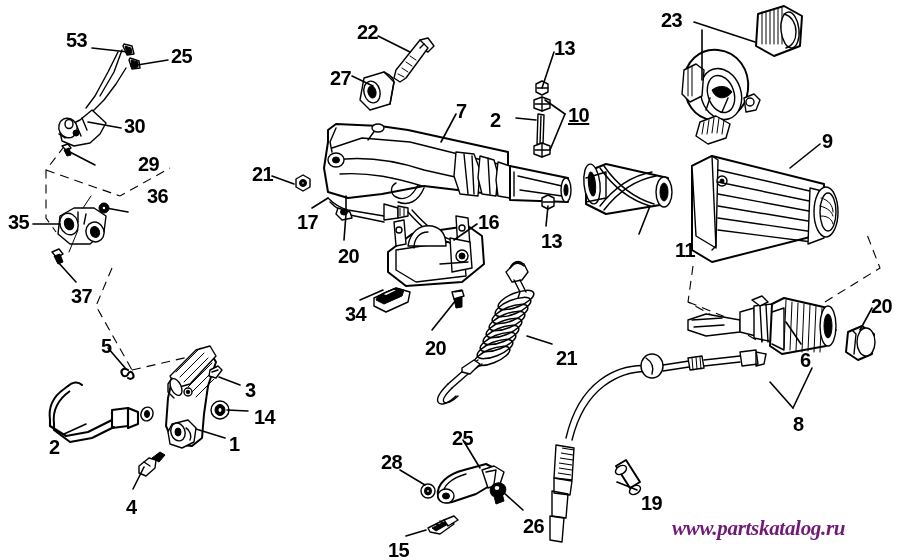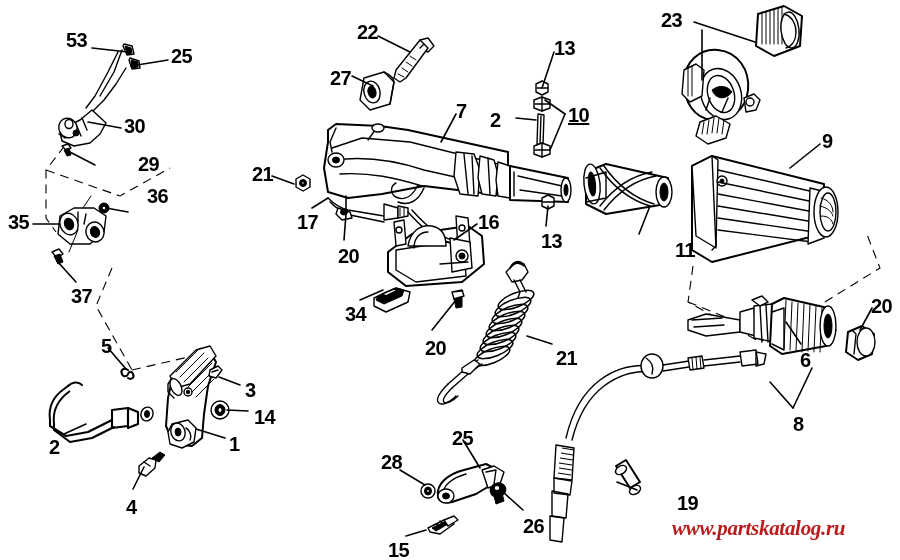--- a/index.html
+++ b/index.html
@@ -509,23 +509,23 @@
       <div class="callout-label" style="left: 541px; top: 231px;">13</div>
       <div class="callout-label" style="left: 478px; top: 212px;">16</div>
       <div class="callout-label" style="left: 345px; top: 304px;">34</div>
       <div class="callout-label" style="left: 425px; top: 338px;">20</div>
       <div class="callout-label" style="left: 556px; top: 348px;">21</div>
       <div class="callout-label" style="left: 793px; top: 414px;">8</div>
       <div class="callout-label" style="left: 452px; top: 428px;">25</div>
       <div class="callout-label" style="left: 381px; top: 452px;">28</div>
       <div class="callout-label" style="left: 523px; top: 516px;">26</div>
       <div class="callout-label" style="left: 388px; top: 540px;">15</div>
-      <div class="callout-label" style="left: 641px; top: 493px; margin-left: 36px;">19</div>
+      <div class="callout-label" style="left: 641px; top: 493px;">19</div>
       <div class="callout-label" style="left: 661px; top: 10px;">23</div>
       <div class="callout-label" style="left: 822px; top: 131px;">9</div>
       <div class="callout-label" style="left: 633px; top: 240px; margin-left: 42px;">11</div>
       <div class="callout-label" style="left: 871px; top: 296px;">20</div>
       <div class="callout-label" style="left: 800px; top: 350px;">6</div>
     </div>
 
-  <div id="watermark" style="left: 672px; top: 516px; color: #b91c1c;">www.partskatalog.ru</div>
+  <div id="watermark" style="left: 672px; top: 516px; color: #701a75;">www.partskatalog.ru</div>
 
 </div>
 
 </body></html>

